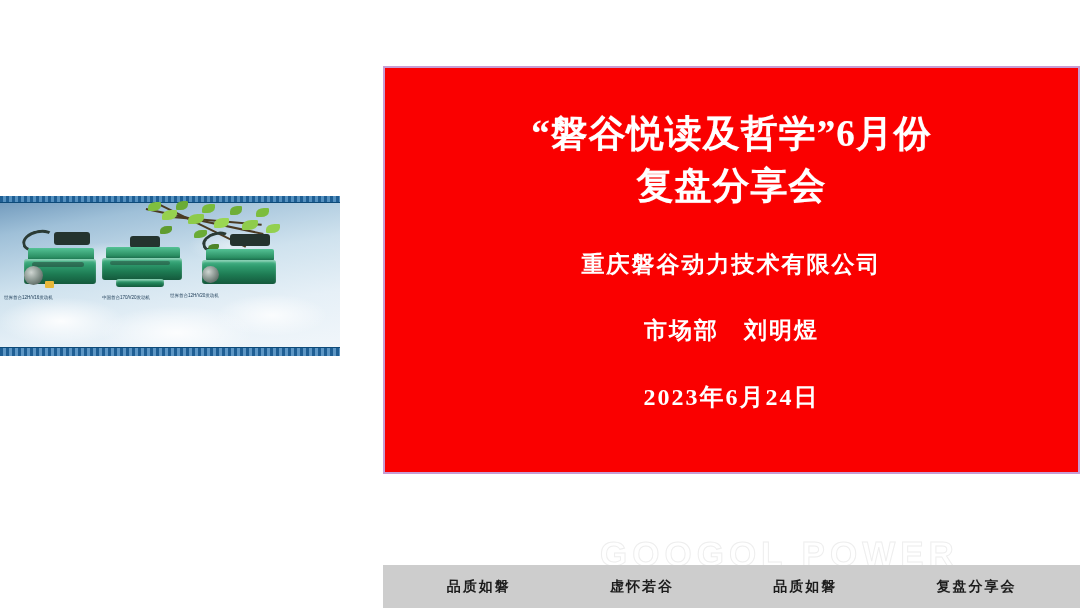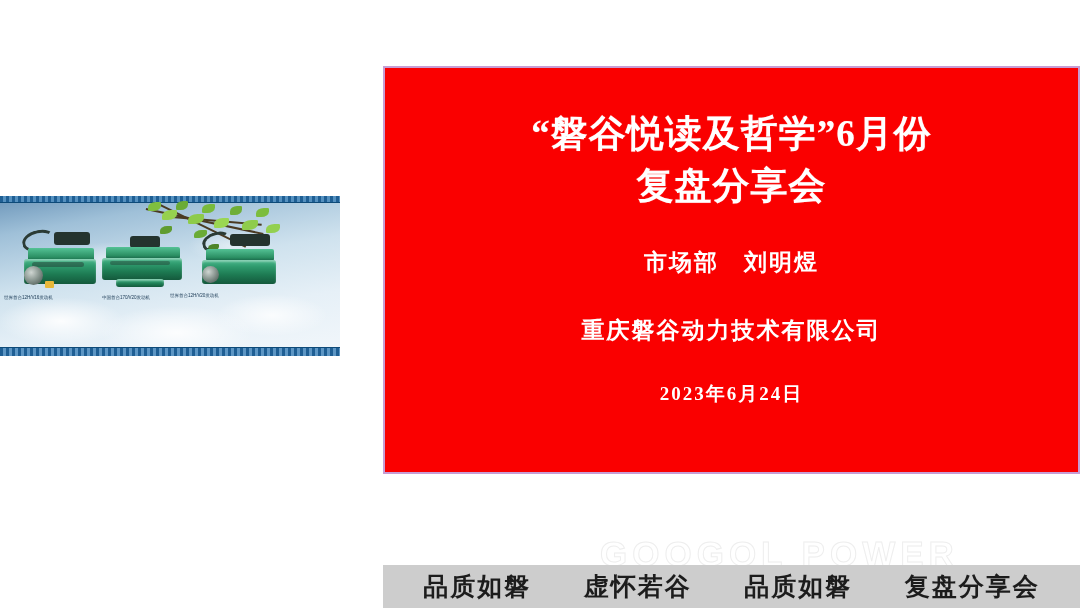--- a/index.html
+++ b/index.html
@@ -119,37 +119,37 @@
     display:flex; flex-direction:column; align-items:center;
   }
   .title{
     color:#ffffff; font-weight:bold; text-align:center;
     font-size:37px; line-height:52px; letter-spacing:1px;
     margin-top:40px; text-shadow:0 0 1px rgba(255,255,255,.4);
   }
   .sub{ color:#ffffff; font-weight:bold; text-align:center; letter-spacing:2px; }
   .sub1{ font-size:23px; margin-top:37px; }
   .sub2{ font-size:23px; margin-top:35px; }
-  .sub3{ font-size:19px; margin-top:35px; }
+  .sub3{ font-size:24px; margin-top:35px; }
 
   
   .watermark{
     position:absolute; left:600px; top:534px; width:480px; height:34px;
     font-family:"Liberation Sans", sans-serif; font-weight:bold; font-size:35px;
     letter-spacing:5px; color:transparent;
     -webkit-text-stroke:1px #eeeeee; text-align:left; white-space:nowrap;
     overflow:hidden;
   }
   .bottom-bar{
     position:absolute; left:383px; top:565px; width:697px; height:43px;
     background:#cdcdcd; display:flex; align-items:center;
     justify-content:space-around; padding:0 14px;
   }
   .bar-item{
-    color:#1c1c1c; font-weight:bold; font-size:25px; letter-spacing:2px;
+    color:#1c1c1c; font-weight:bold; font-size:14px; letter-spacing:2px;
     white-space:nowrap;
   }
 </style>
 </head>
 <body>
 
 <div class="left-panel">
   <div class="lp-border-top"></div>
   <div class="clouds"></div>
 
@@ -206,22 +206,22 @@
 
 
   <div class="lp-border-bot"></div>
 </div>
 
 <div class="red-panel">
   <div class="title">
     <div>“磐谷悦读及哲学”6月份</div>
     <div>复盘分享会</div>
   </div>
+  <div class="sub sub1">重庆磐谷动力技术有限公司</div>
   <div class="sub sub2">市场部　刘明煜</div>
-  <div class="sub sub1">重庆磐谷动力技术有限公司</div>
   <div class="sub sub3">2023年6月24日</div>
 </div>
 
 <div class="watermark">GOOGOL POWER</div>
 
 <div class="bottom-bar">
   <div class="bar-item">品质如磐</div>
   <div class="bar-item">虚怀若谷</div>
   <div class="bar-item">品质如磐</div>
   <div class="bar-item">复盘分享会</div>

